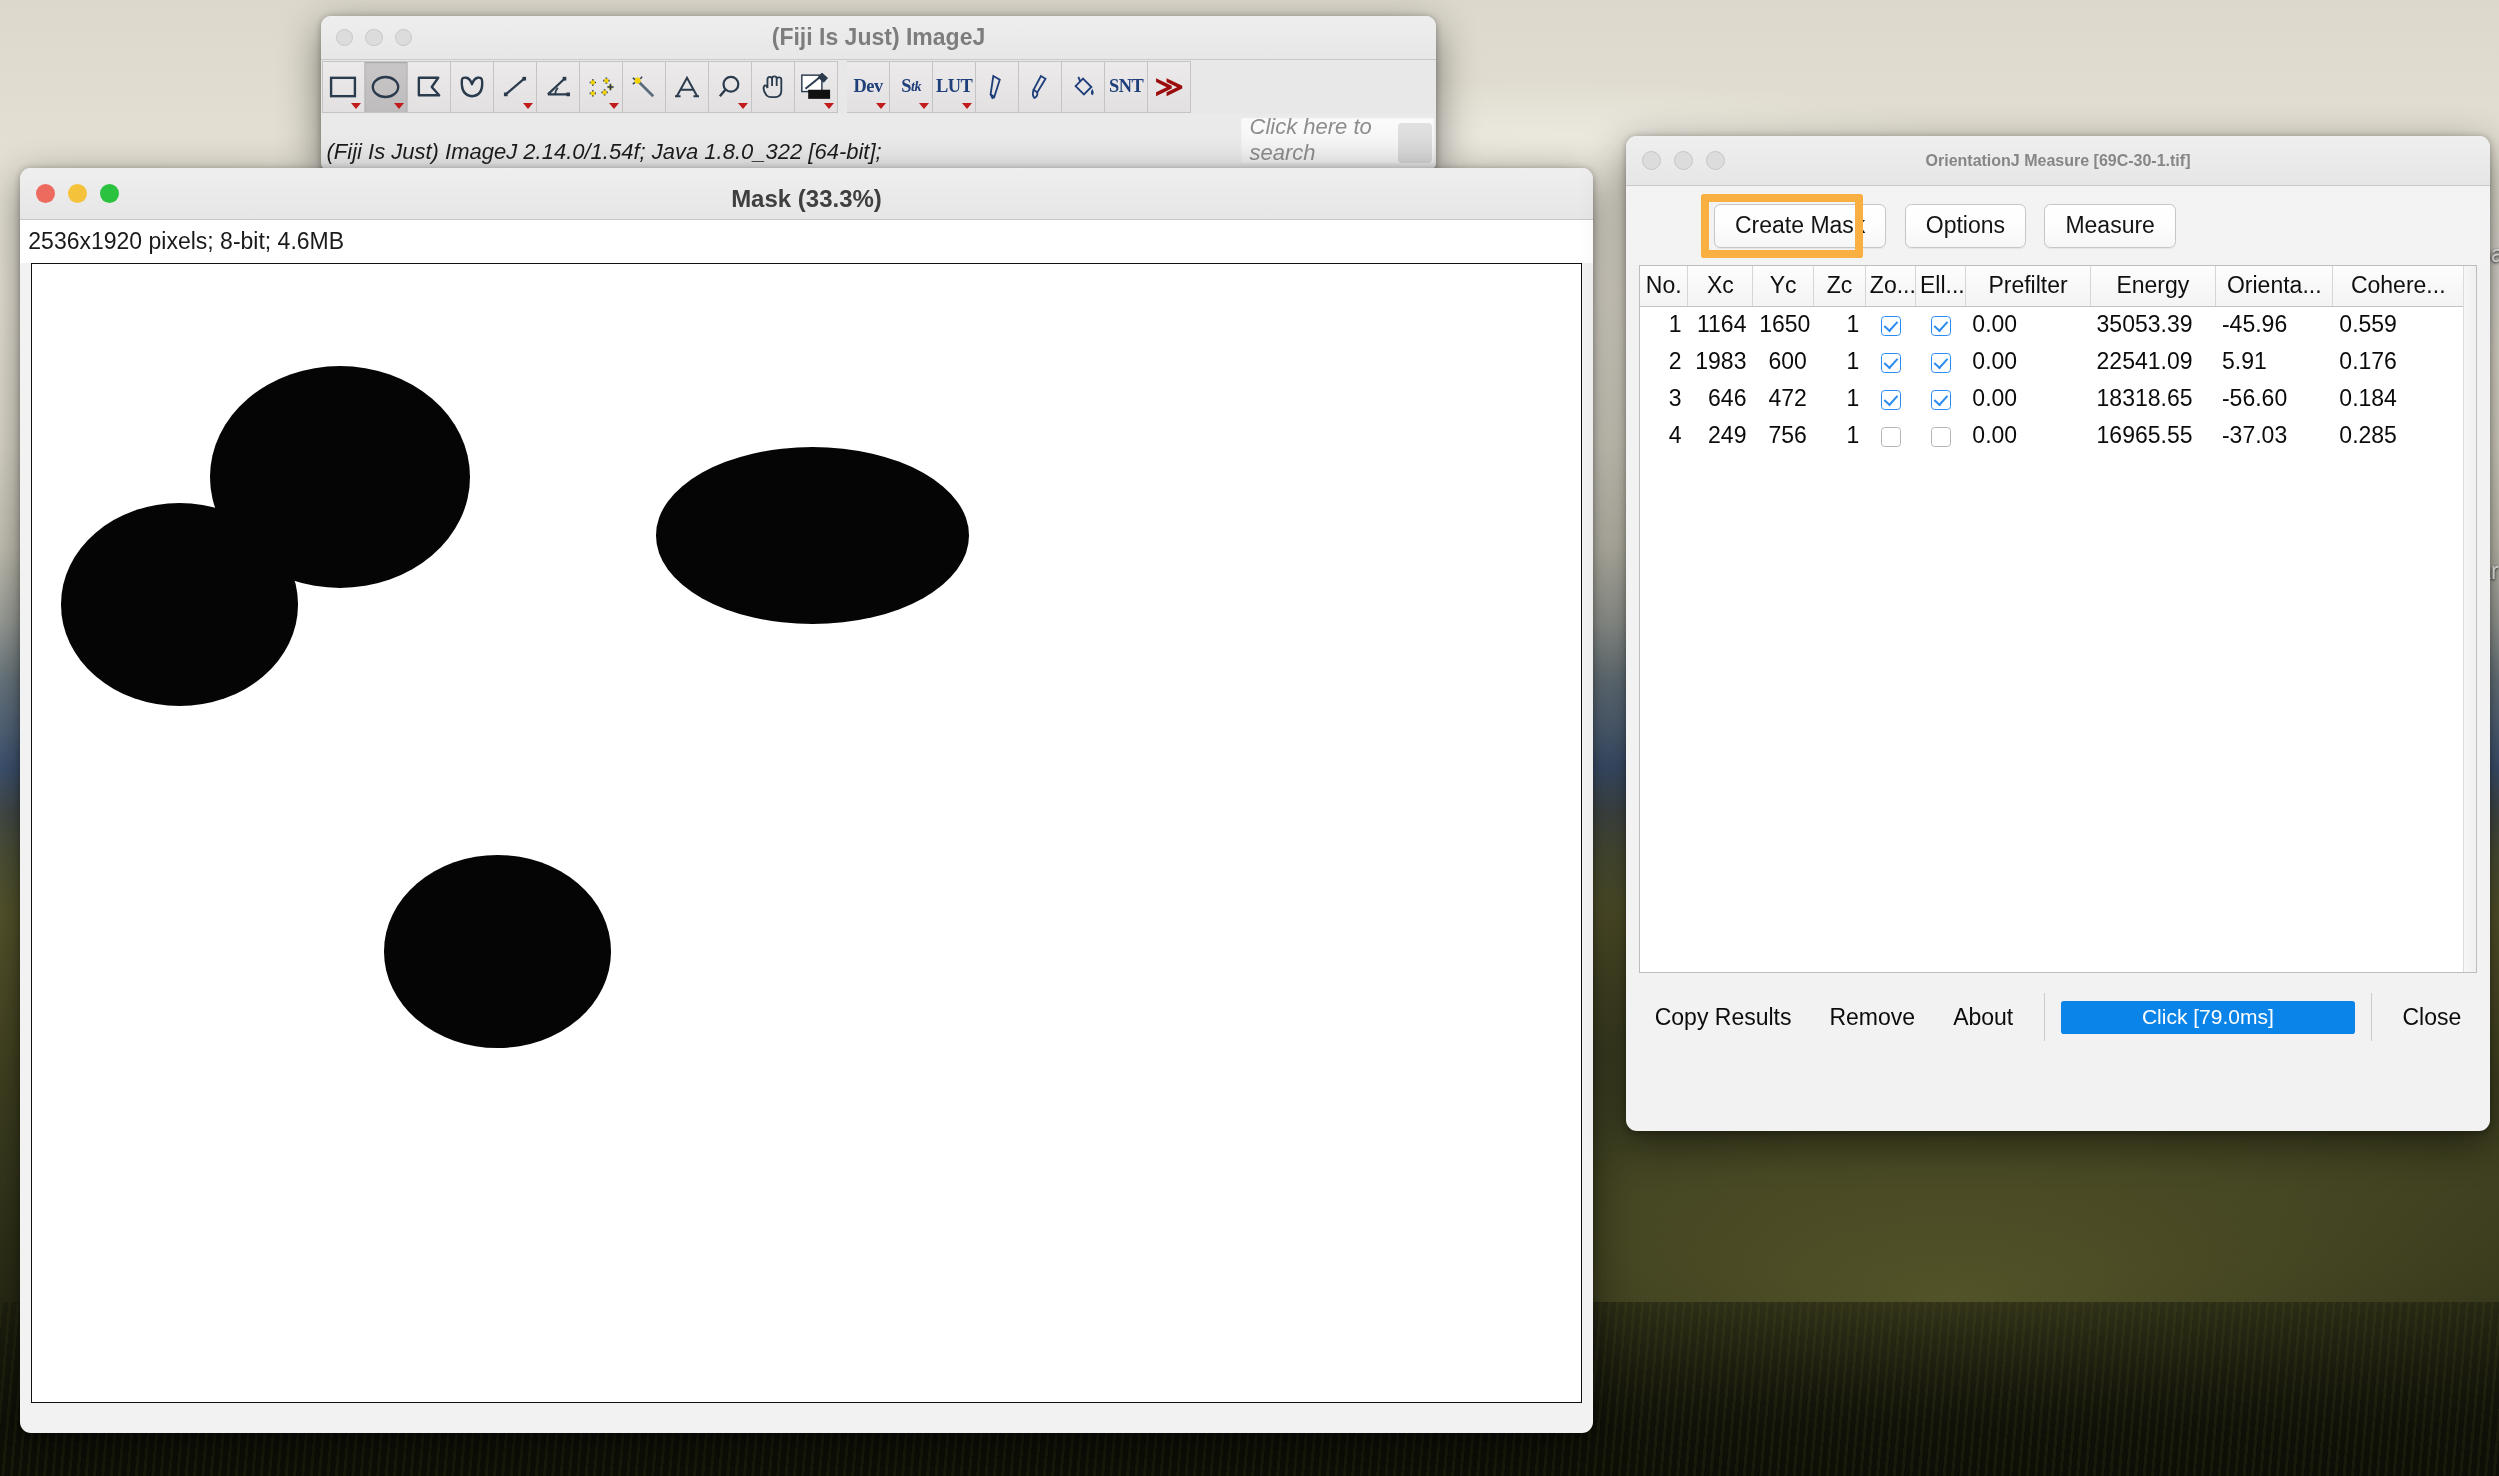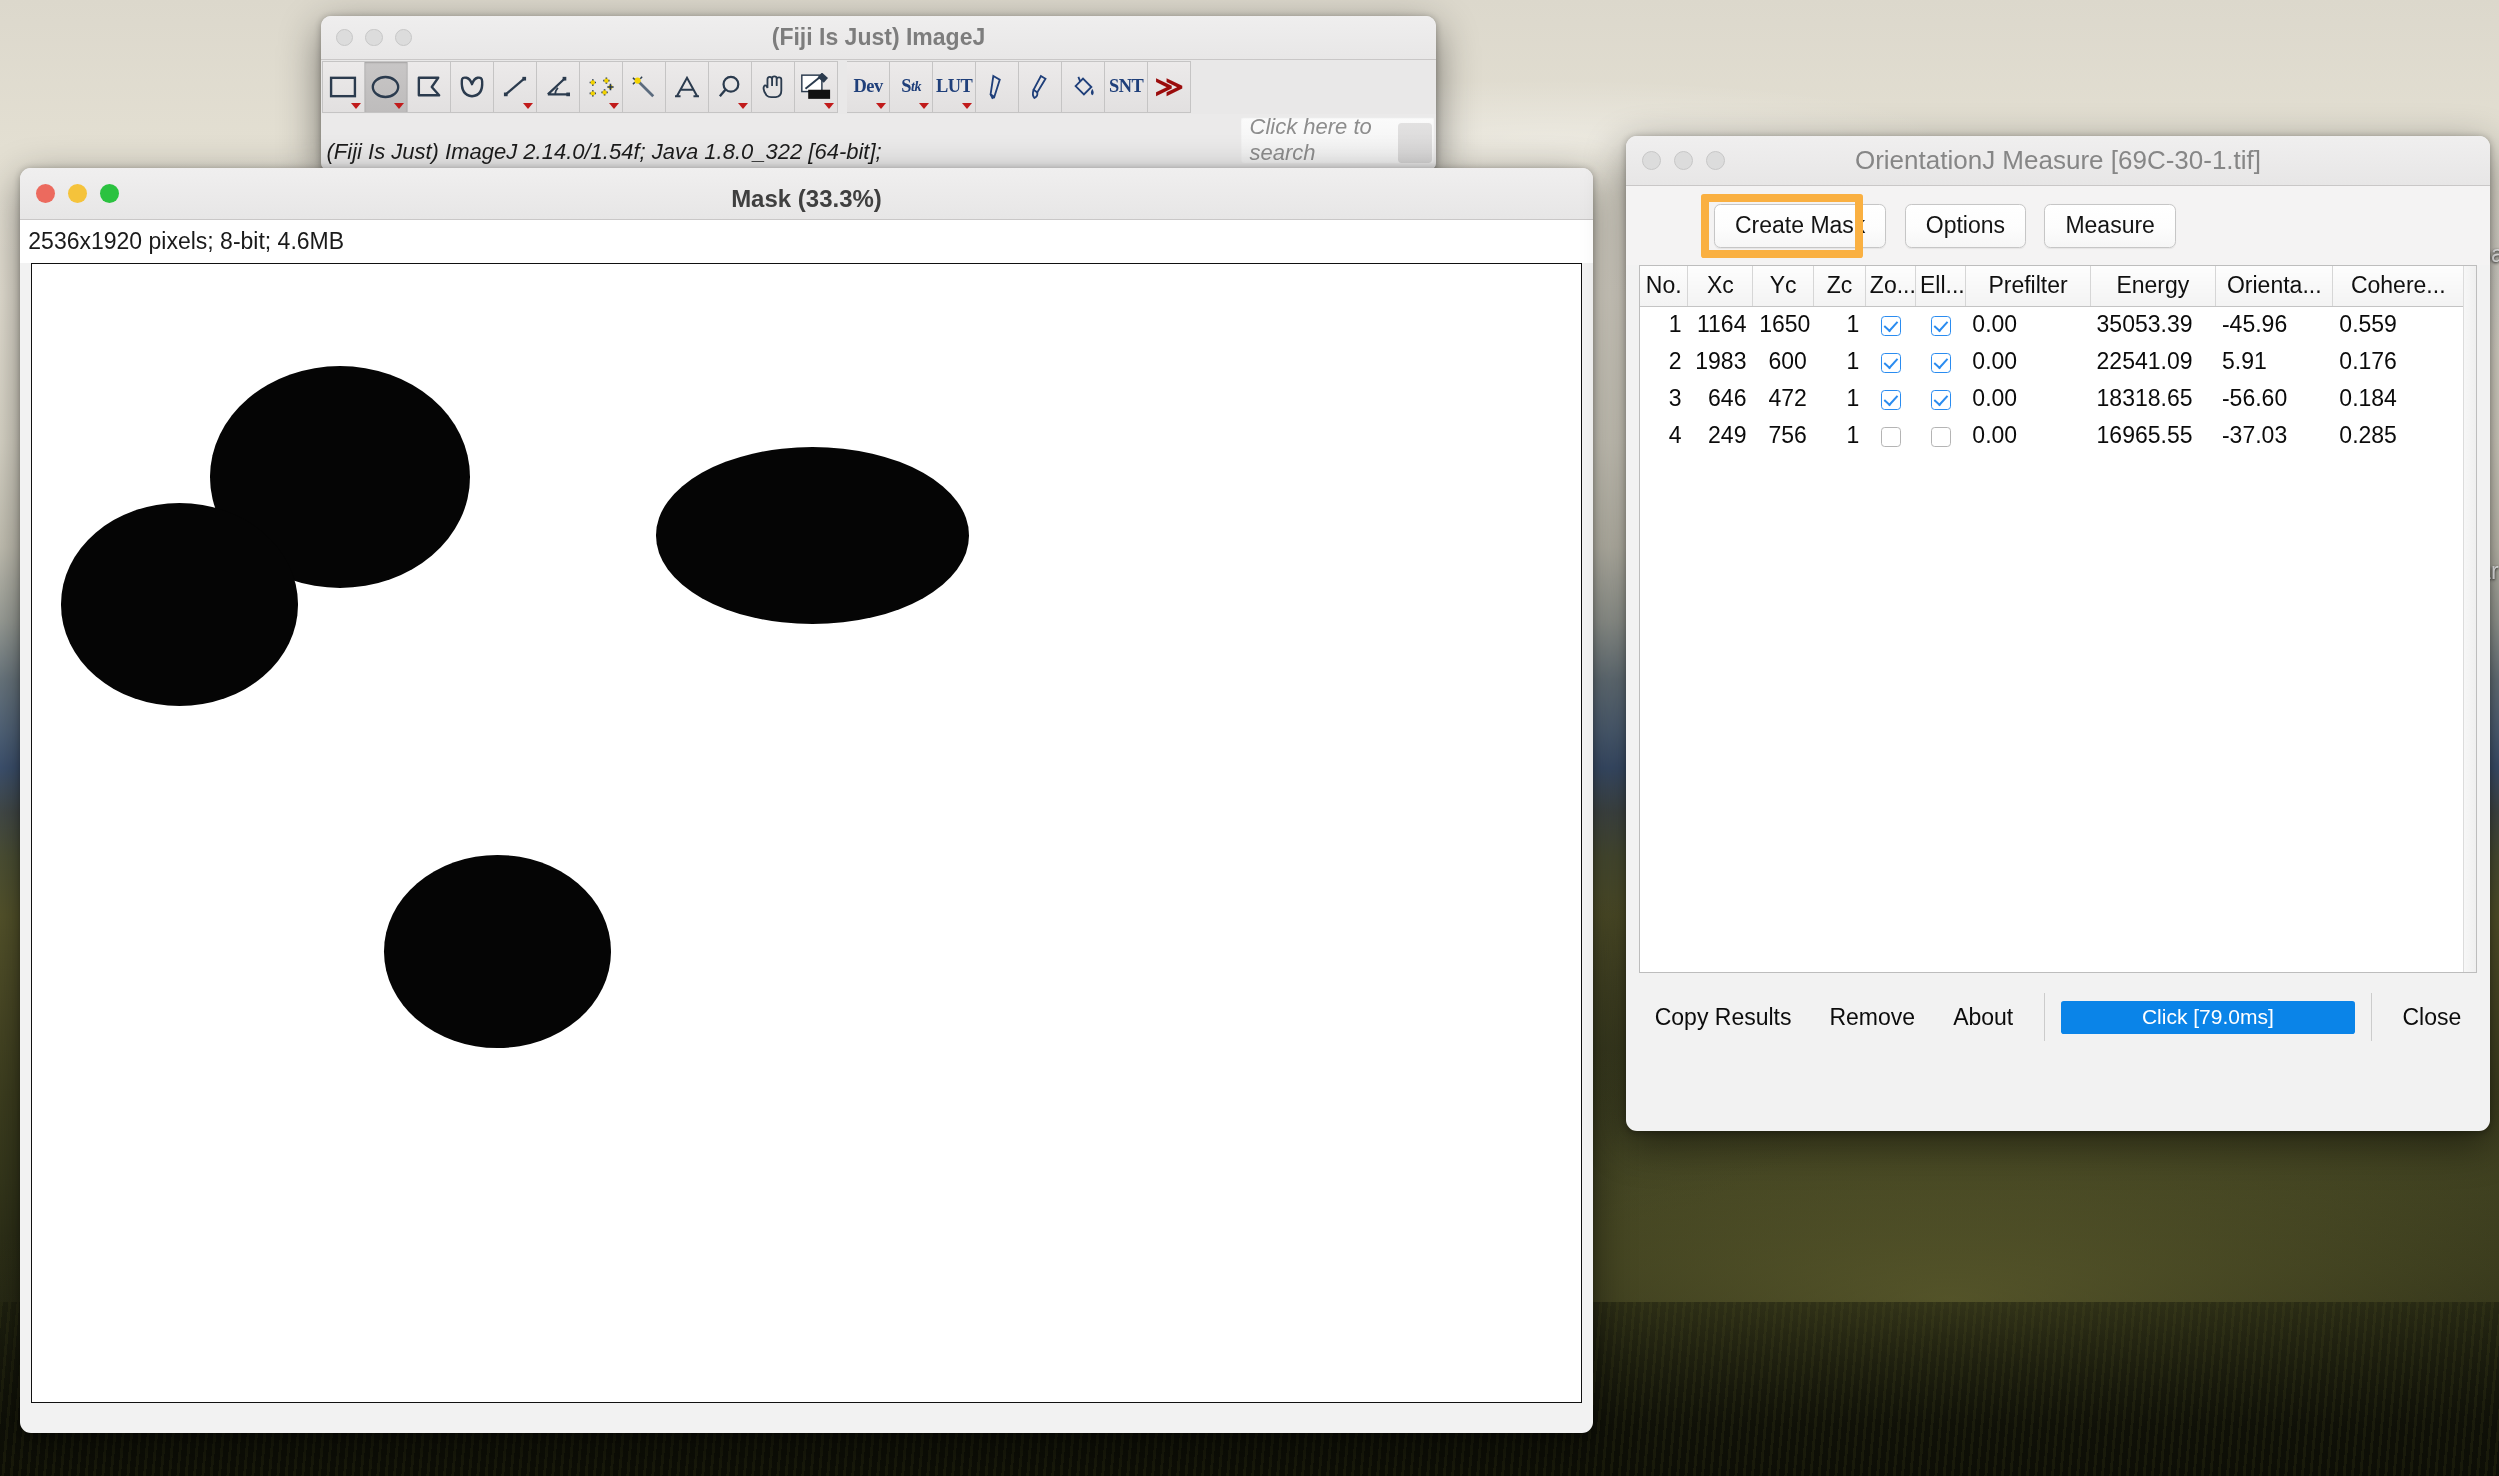--- a/index.html
+++ b/index.html
@@ -181,21 +181,21 @@
     height: 1140px;
     background: #ffffff;
     border: 1.8px solid #111;
   }
   #mask-canvas { position: relative; width: 100%; height: 100%; overflow: hidden; }
   .blob { position: absolute; background: #050505; border-radius: 50%; }
 
   
   #ojwin { left: 1626px; top: 136px; width: 864px; height: 995px; }
   #ojwin .titlebar { height: 50px; }
-  #ojwin .win-title { font-size: 26px; color: #868686; font-weight: normal; }
+  #ojwin .win-title { font-size: 16px; color: #868686; font-weight: bold; }
 
   #oj-toolrow {
     height: 79px;
     background: #f4f3f3;
     display: flex; align-items: center;
     padding-left: 88px;
     gap: 18.4px;
     position: relative;
   }
   .oj-btn {

